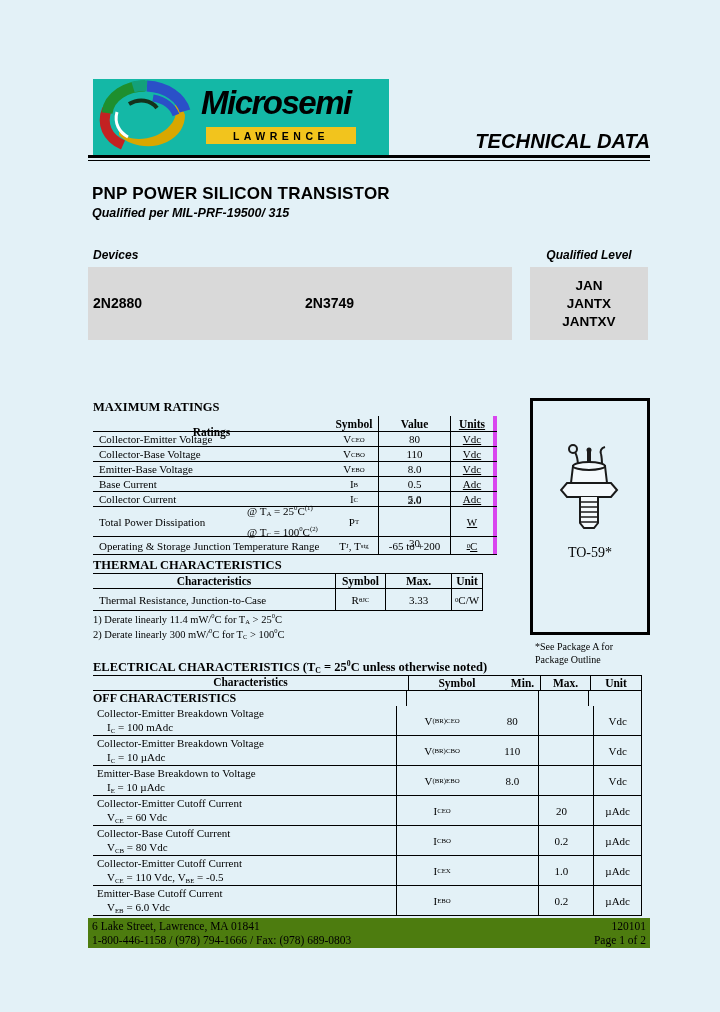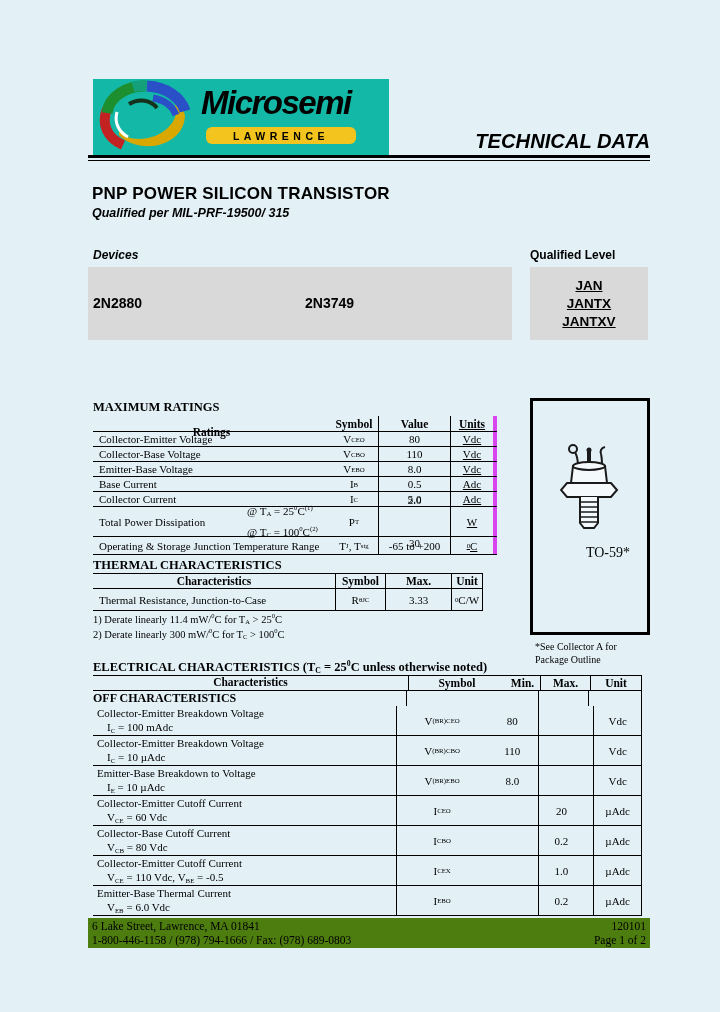--- a/index.html
+++ b/index.html
@@ -6,33 +6,33 @@
   body{width:720px;height:1012px;background:#e3f1f7;font-family:"Liberation Serif",serif;color:#000;}
   #page{position:relative;width:720px;height:1012px;overflow:hidden;background:#e3f1f7;}
   .abs{position:absolute;}
   sub{font-size:62%;vertical-align:-0.25em;}
   sup{font-size:62%;vertical-align:super;}
   .cc{display:flex;align-items:center;justify-content:center;text-align:center;box-sizing:border-box;}
 
   
   .logo-box{position:absolute;left:93px;top:79px;width:296px;height:78px;background:#14b8a6;}
   .brand{position:absolute;left:108px;top:5px;font-family:"Liberation Sans",sans-serif;font-weight:bold;font-style:italic;font-size:33px;letter-spacing:-1.5px;}
-  .band{position:absolute;left:113px;top:48px;width:150px;height:17px;background:#f2c41d;display:flex;align-items:center;justify-content:center;font-family:"Liberation Sans",sans-serif;font-weight:bold;font-size:10.5px;letter-spacing:4.5px;color:#000;border-radius:6px;}
+  .band{position:absolute;left:113px;top:48px;width:150px;height:17px;background:#f2c41d;display:flex;align-items:center;justify-content:center;font-family:"Liberation Sans",sans-serif;font-weight:bold;font-size:10.5px;letter-spacing:4.5px;color:#000;}
   .doc-type{position:absolute;left:400px;top:129px;width:250px;text-align:right;font-family:"Liberation Sans",sans-serif;font-weight:bold;font-style:italic;font-size:21px;transform:scaleX(.96);transform-origin:100% 50%;}
   .rule1{position:absolute;left:88px;top:155px;width:562px;height:3px;background:#000;}
   .rule2{position:absolute;left:88px;top:160px;width:562px;height:1px;background:#000;}
 
   .page-title{position:absolute;left:92px;top:184px;font-family:"Liberation Sans",sans-serif;font-weight:bold;font-size:17px;letter-spacing:.2px;}
   .page-subtitle{position:absolute;left:92px;top:206px;font-family:"Liberation Sans",sans-serif;font-weight:bold;font-style:italic;font-size:12.5px;}
 
   .dev-label{position:absolute;left:93px;top:248px;font-family:"Liberation Sans",sans-serif;font-weight:bold;font-style:italic;font-size:12px;}
-  .ql-label{position:absolute;left:530px;top:248px;width:118px;text-align:left;font-family:"Liberation Sans",sans-serif;font-weight:bold;font-size:12px;}
+  .ql-label{position:absolute;left:530px;top:248px;width:118px;text-align:center;font-family:"Liberation Sans",sans-serif;font-weight:bold;font-style:italic;font-size:12px;}
   .dev-panel{position:absolute;left:88px;top:267px;width:424px;height:73px;background:#d9d9d9;}
   .dev-item{position:absolute;top:28px;font-family:"Liberation Sans",sans-serif;font-weight:bold;font-size:14px;}
-  .ql-panel{position:absolute;left:530px;top:267px;width:118px;height:73px;background:#d9d9d9;display:flex;flex-direction:column;align-items:center;justify-content:center;font-family:"Liberation Sans",sans-serif;font-weight:bold;font-size:13.5px;line-height:18px;text-decoration:underline;}
+  .ql-panel{position:absolute;left:530px;top:267px;width:118px;height:73px;background:#d9d9d9;display:flex;flex-direction:column;align-items:center;justify-content:center;font-family:"Liberation Sans",sans-serif;font-weight:bold;font-size:13.5px;line-height:18px;}
 
   .sec-title{position:absolute;font-weight:bold;font-size:12.5px;}
 
   
   .mr{position:absolute;left:93px;top:416px;width:404px;font-size:11px;}
   .mr-row{display:flex;border-bottom:1px solid #000;height:15px;box-sizing:border-box;}
   .mr-head{height:16px;font-weight:bold;font-size:11.5px;}
   .mr-c1{width:237px;display:flex;align-items:center;padding-left:6px;box-sizing:border-box;}
   .mr-head .mr-c1{justify-content:center;padding-left:0;margin-top:16px;}
   .mr-c2{width:48px;}
@@ -53,21 +53,21 @@
   .th-data{height:22px;}
   .th-c1{width:242px;display:flex;align-items:center;box-sizing:border-box;padding-left:6px;}
   .th-head .th-c1{justify-content:center;padding-left:0;}
   .th-c2{width:50px;border-left:1px solid #000;}
   .th-c3{width:66px;border-left:1px solid #000;}
   .th-c4{width:32px;border-left:1px solid #000;border-right:1px solid #000;}
   .note{position:absolute;left:93px;font-size:10.5px;}
 
   
   .pkg{position:absolute;left:530px;top:398px;width:120px;height:237px;border:3px solid #000;box-sizing:border-box;}
-  .pkg-name{position:absolute;left:0;top:144px;width:100%;text-align:center;font-size:14px;margin-left:18px;}
+  .pkg-name{position:absolute;left:0;top:144px;width:100%;text-align:center;font-size:14px;}
   .pkg-note{position:absolute;left:535px;top:640px;font-size:10px;line-height:13px;}
 
   
   .et{position:absolute;left:93px;top:675px;width:549px;font-size:11px;border-top:1px solid #000;box-sizing:content-box;}
   .et-row{display:flex;border-bottom:1px solid #000;box-sizing:border-box;}
   .et-head{height:15px;font-weight:bold;font-size:11.5px;}
   .et-off{height:15px;border-bottom:none;}
   .et-off .et-c1{font-weight:bold;font-size:12px;padding-left:0;}
   .et-datarow{height:30px;gap:9px;}
   .et-c1{width:315px;box-sizing:border-box;padding:1px 0 0 4px;line-height:13.5px;}
@@ -215,21 +215,21 @@
       <circle cx="29" cy="9" r="2.5" fill="#1a1a1a"></circle>
       <path d="M13,25 L11,42 L47,42 L45,25 Z" fill="#f4f9fc" stroke="#1a1a1a" stroke-width="2"></path>
       <ellipse cx="29" cy="25" rx="16" ry="4" fill="#f4f9fc" stroke="#1a1a1a" stroke-width="2"></ellipse>
       <path d="M7,42 L51,42 L57,49 L51,56 L7,56 L1,49 Z" fill="#f4f9fc" stroke="#1a1a1a" stroke-width="2"></path>
       <path d="M20,56 L20,82 L24,87 L34,87 L38,82 L38,56" fill="#f4f9fc" stroke="#1a1a1a" stroke-width="2"></path>
       <path d="M20,61 H38 M20,66 H38 M20,71 H38 M20,76 H38 M21,81 H37" stroke="#1a1a1a" stroke-width="1.5" fill="none"></path>
     </svg>
     <div class="pkg-name">TO-59*</div>
   </div>
   <div class="pkg-note">
-    <div>*See Collector A for</div>
+    <div>*See Package A for</div>
     <div>Package Outline</div>
   </div>
 
   <div class="sec-title" style="left:93px;top:659px">ELECTRICAL CHARACTERISTICS (T<sub>C</sub> = 25<sup>0</sup>C unless otherwise noted)</div>
   <div class="et">
     <div class="et-row et-head">
       <div class="et-c1">Characteristics</div>
       <div class="et-c2 cc">Symbol</div>
       <div class="et-c3 cc">Min.</div>
       <div class="et-c4 cc">Max.</div>
@@ -298,21 +298,21 @@
         <div>Collector-Emitter Cutoff Current</div>
         <div class="et-cond">V<sub>CE</sub> = 110 Vdc, V<sub>BE</sub> = -0.5</div>
       </div>
       <div class="et-c2 cc">I<sub>CEX</sub></div>
       <div class="et-c3 cc"></div>
       <div class="et-c4 cc">1.0</div>
       <div class="et-c5 cc">µAdc</div>
     </div>
     <div class="et-row et-datarow">
       <div class="et-c1">
-        <div>Emitter-Base Thermal Current</div>
+        <div>Emitter-Base Cutoff Current</div>
         <div class="et-cond">V<sub>EB</sub> = 6.0 Vdc</div>
       </div>
       <div class="et-c2 cc">I<sub>EBO</sub></div>
       <div class="et-c3 cc"></div>
       <div class="et-c4 cc">0.2</div>
       <div class="et-c5 cc">µAdc</div>
     </div>
   </div>
 
   <div class="footer">

